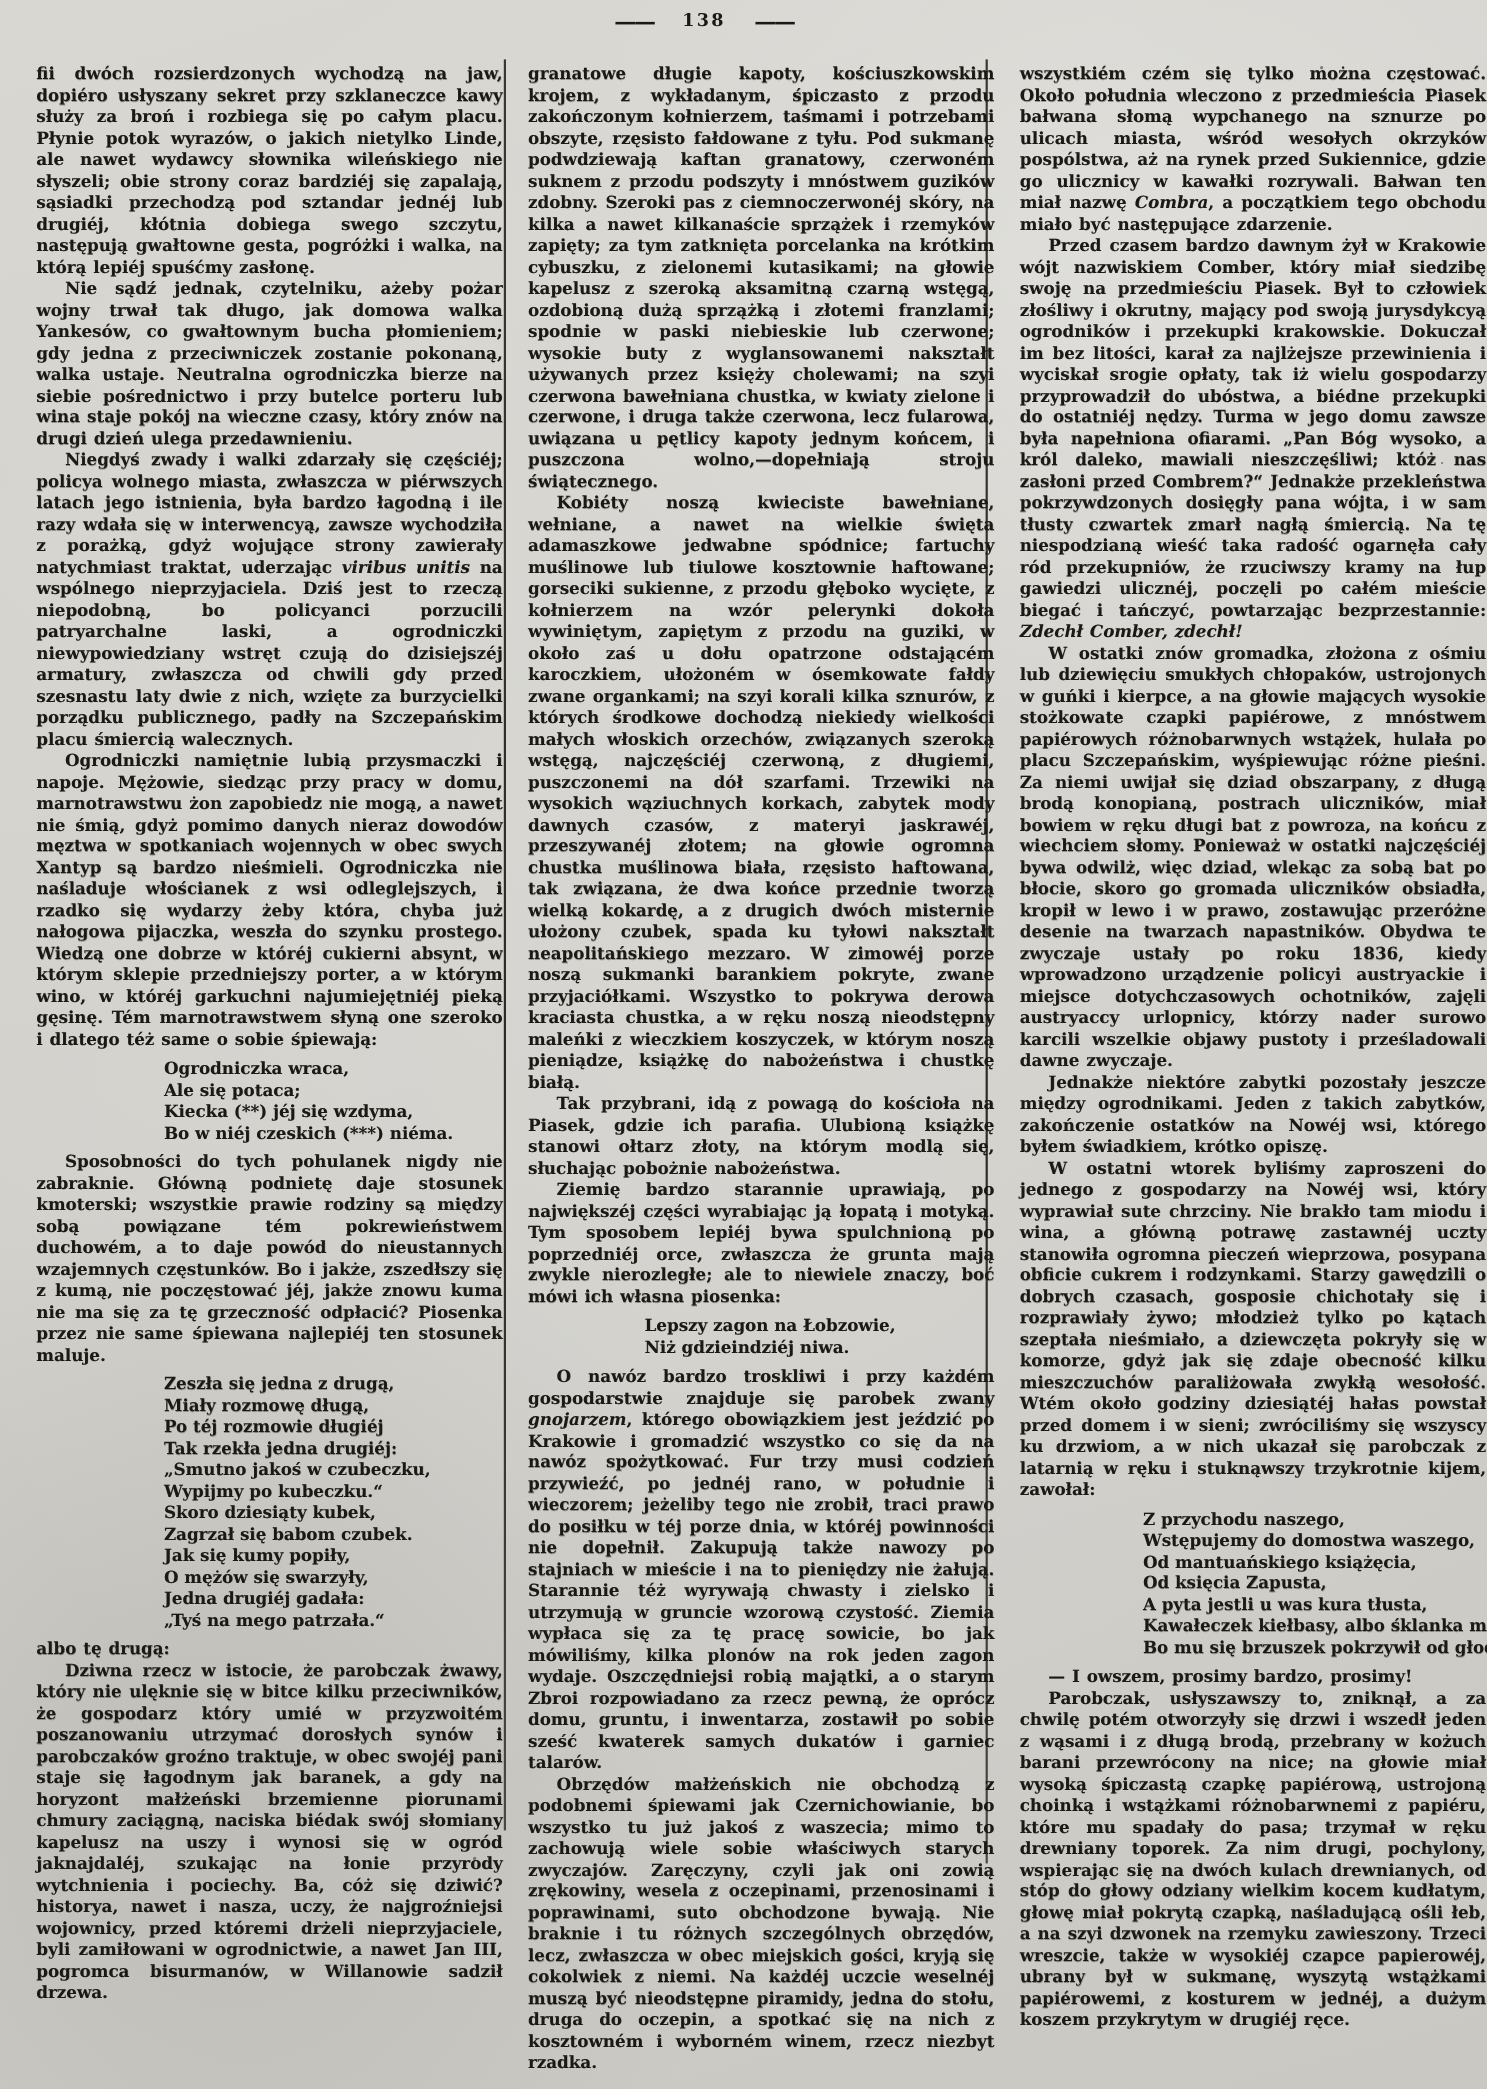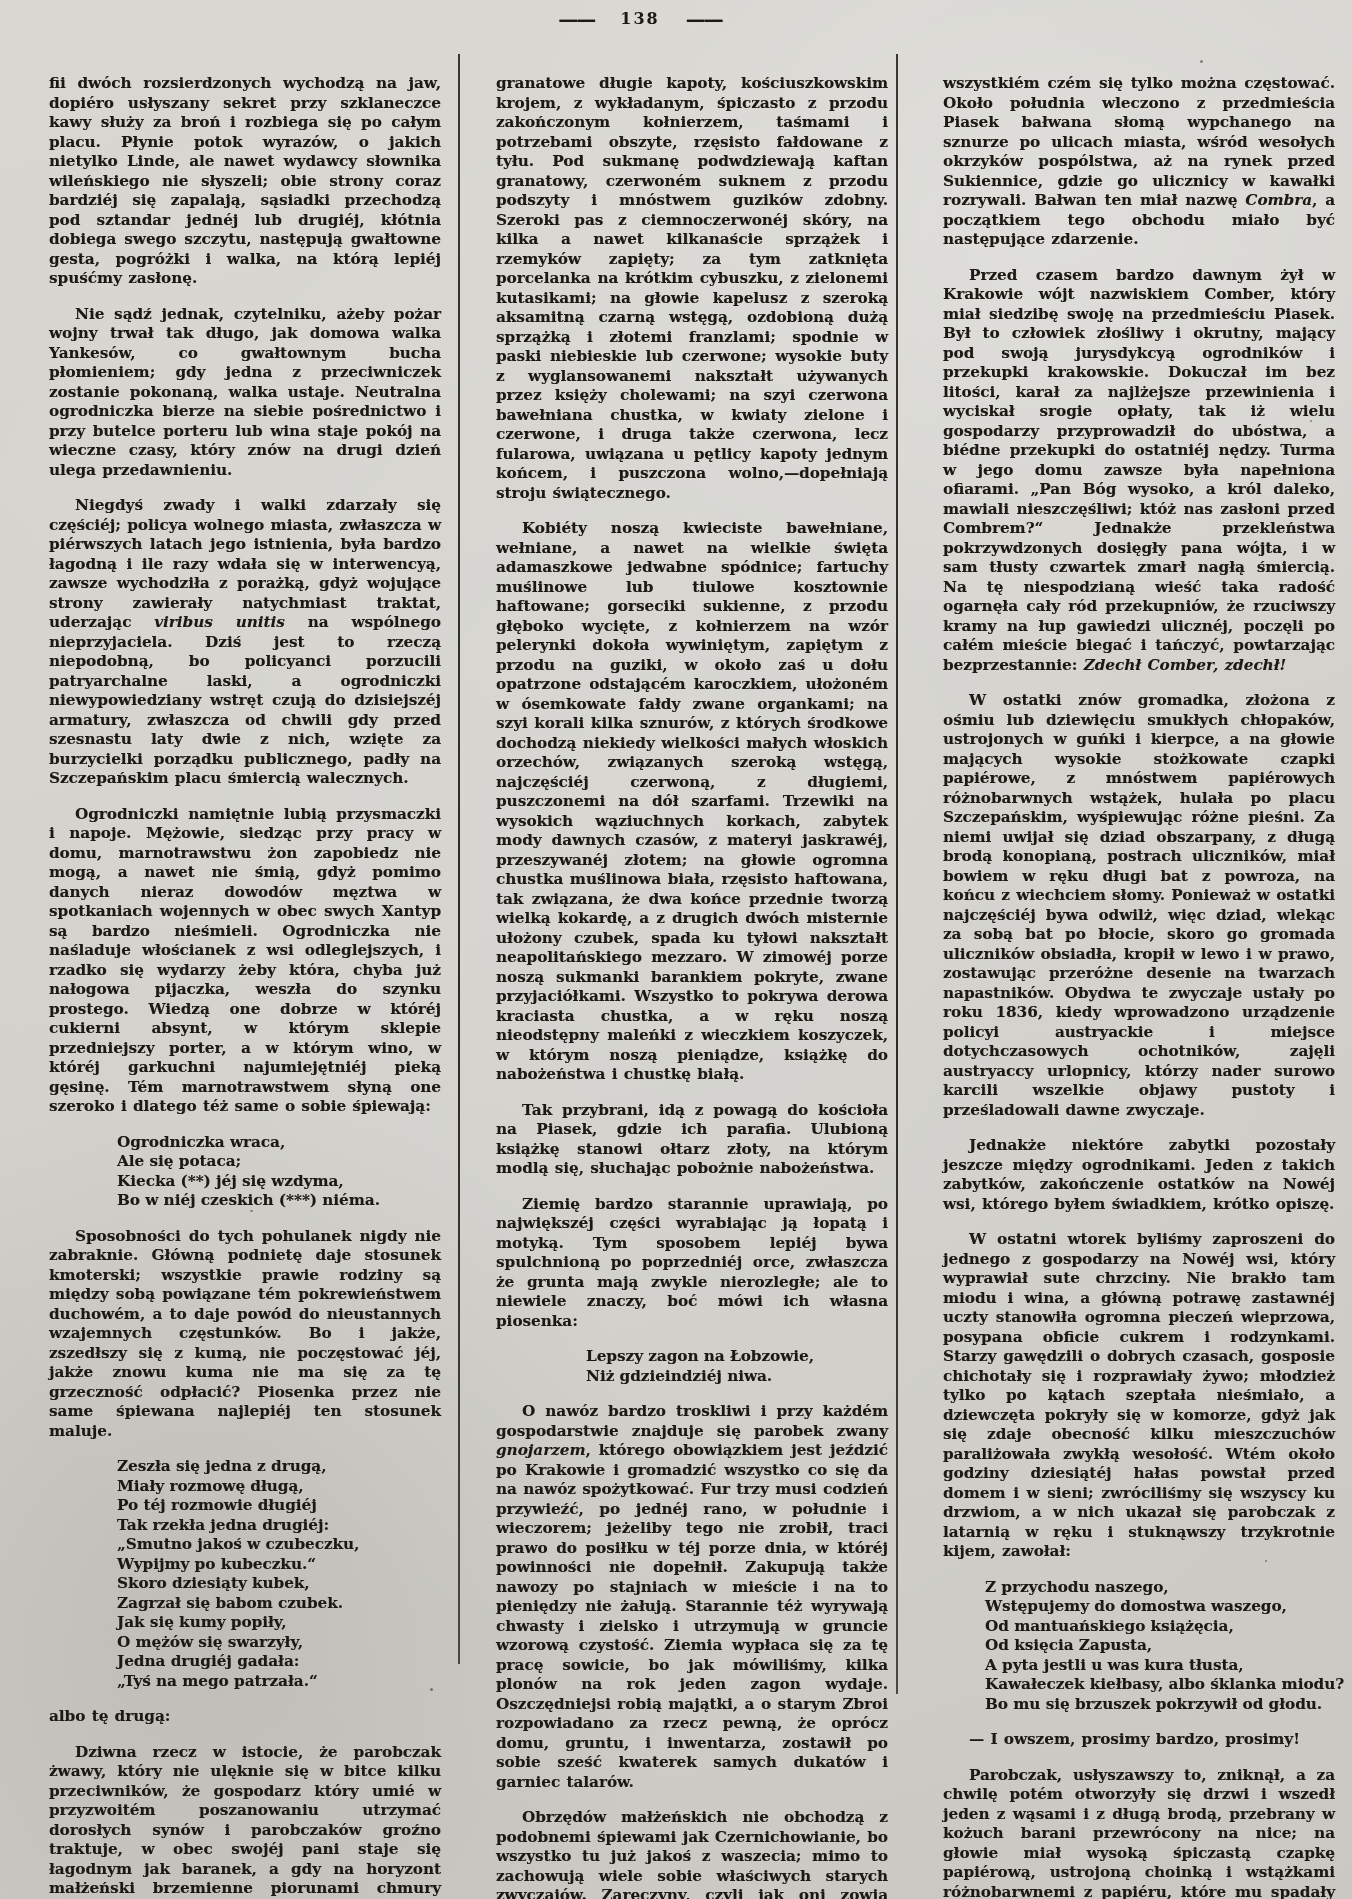--- a/index.html
+++ b/index.html
@@ -22,29 +22,29 @@
     display:flex;align-items:center;justify-content:center;gap:26px;
   }
   .pagehead .dash{font-size:20px;letter-spacing:-2px;line-height:20px;}
   .pagehead .pagenum{font-size:16px;letter-spacing:2px;line-height:22px;}
   .vrule{position:absolute;top:54px;width:2px;background:linear-gradient(#3a372f,#2c2a24 60%,#4a473f);}
   .vrule.r1{left:458px;height:1610px;}
   .vrule.r2{left:896px;height:1640px;}
   .columns{position:absolute;top:58px;left:33px;display:flex;gap:23px;}
   .col{width:424px;}
   .para{
-    margin:16px;text-align:justify;text-indent:26px;
+    margin:0;text-align:justify;text-indent:26px;
     font-size:15.2px;line-height:19.5px;
     text-shadow:0.3px 0.3px 0 rgba(25,22,16,0.35);
     word-spacing:1px;
   }
   .para.noindent{text-indent:0;}
   .verse{margin:7px 0 7px 106px;}
-  .col[data-col="0"] .verse{margin-left:84px;}
-  .col[data-col="2"] .verse{margin-left:58px;}
+  .col[data-col="0"] .verse{margin-left:116px;}
+  .col[data-col="2"] .verse{margin-left:112px;}
   .verse-line{
     font-size:15.2px;line-height:19.5px;white-space:nowrap;
     text-shadow:0.3px 0.3px 0 rgba(25,22,16,0.35);
   }
   i{font-style:italic;}
 </style>
 </head>
 <body>
 
 <div class="page">

